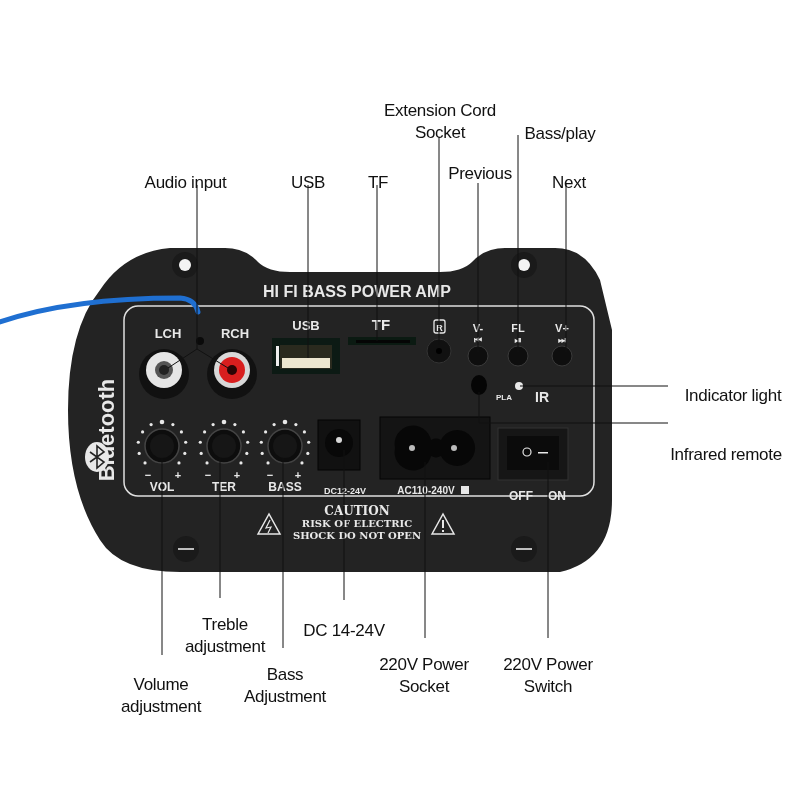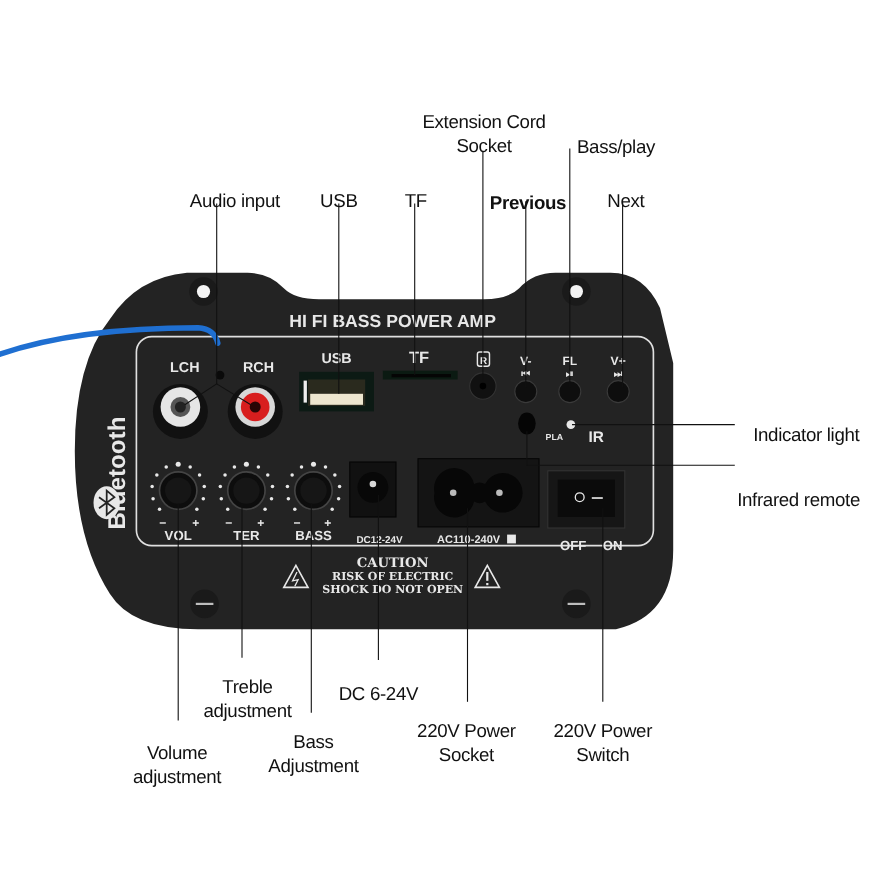--- a/index.html
+++ b/index.html
@@ -218,34 +218,34 @@
     <line x1="425" y1="462" x2="425" y2="638"></line>
     <line x1="548" y1="462" x2="548" y2="638"></line>
   </g>
 </svg>
 
 <div class="callout" style="left:370px;top:88px;width:140px;">
   <div>Extension Cord</div>
   <div>Socket</div>
 </div>
 <div class="callout" style="left:505px;top:111px;width:110px;">Bass/play</div>
-<div class="callout" style="left:156px;top:160px;width:115px;text-align:center;">Audio input</div>
+<div class="callout" style="left:128px;top:160px;width:115px;text-align:center;">Audio input</div>
 <div class="callout" style="left:280px;top:160px;width:56px;">USB</div>
 <div class="callout" style="left:358px;top:160px;width:40px;">TF</div>
-<div class="callout" style="left:438px;top:162px;width:84px;font-weight:bold;">Previous</div>
+<div class="callout" style="left:438px;top:151px;width:84px;">Previous</div>
 <div class="callout" style="left:542px;top:160px;width:54px;">Next</div>
 <div class="callout" style="left:672px;top:373px;width:122px;text-align:center;">Indicator light</div>
 <div class="callout" style="left:656px;top:432px;width:140px;">
   <div>Infrared remote</div>
 </div>
 <div class="callout" style="left:170px;top:602px;width:110px;">
   <div>Treble</div>
   <div>adjustment</div>
 </div>
-<div class="callout" style="left:293px;top:608px;width:102px;">DC 6-24V</div>
+<div class="callout" style="left:293px;top:608px;width:102px;">DC 14-24V</div>
 <div class="callout" style="left:105px;top:662px;width:112px;">
   <div>Volume</div>
   <div>adjustment</div>
 </div>
 <div class="callout" style="left:230px;top:652px;width:110px;">
   <div>Bass</div>
   <div>Adjustment</div>
 </div>
 <div class="callout" style="left:368px;top:642px;width:112px;">
   <div>220V Power</div>

